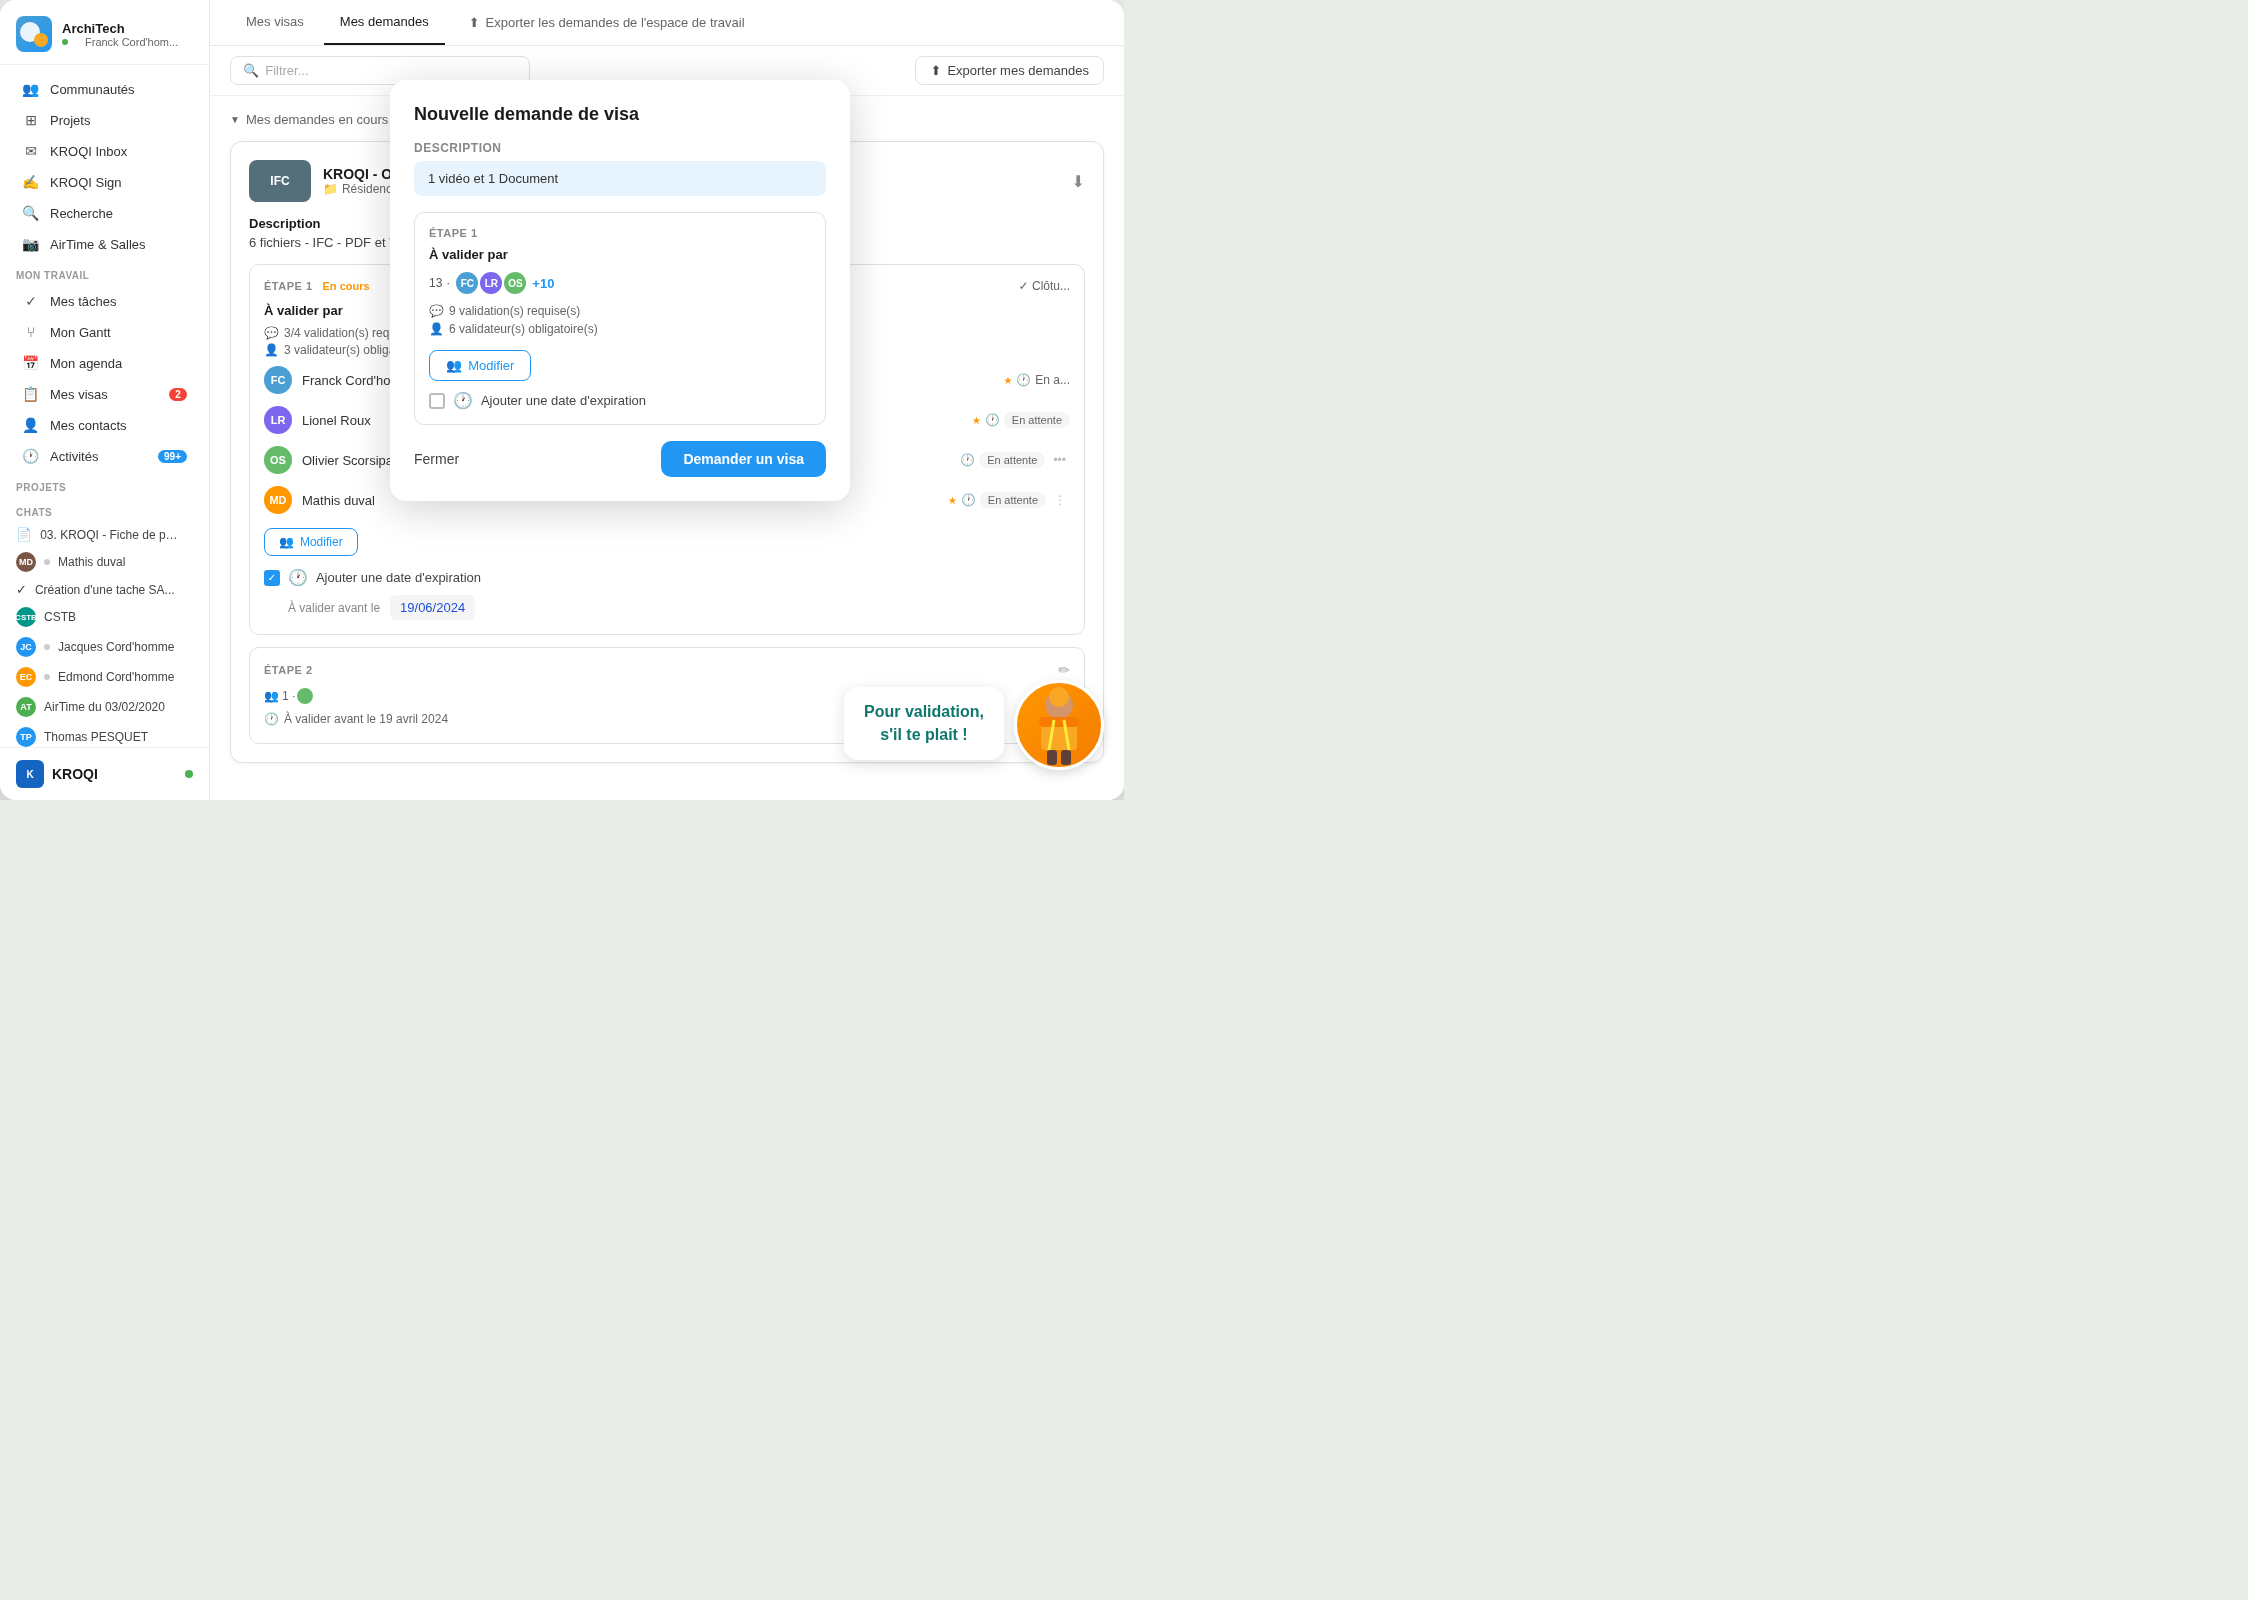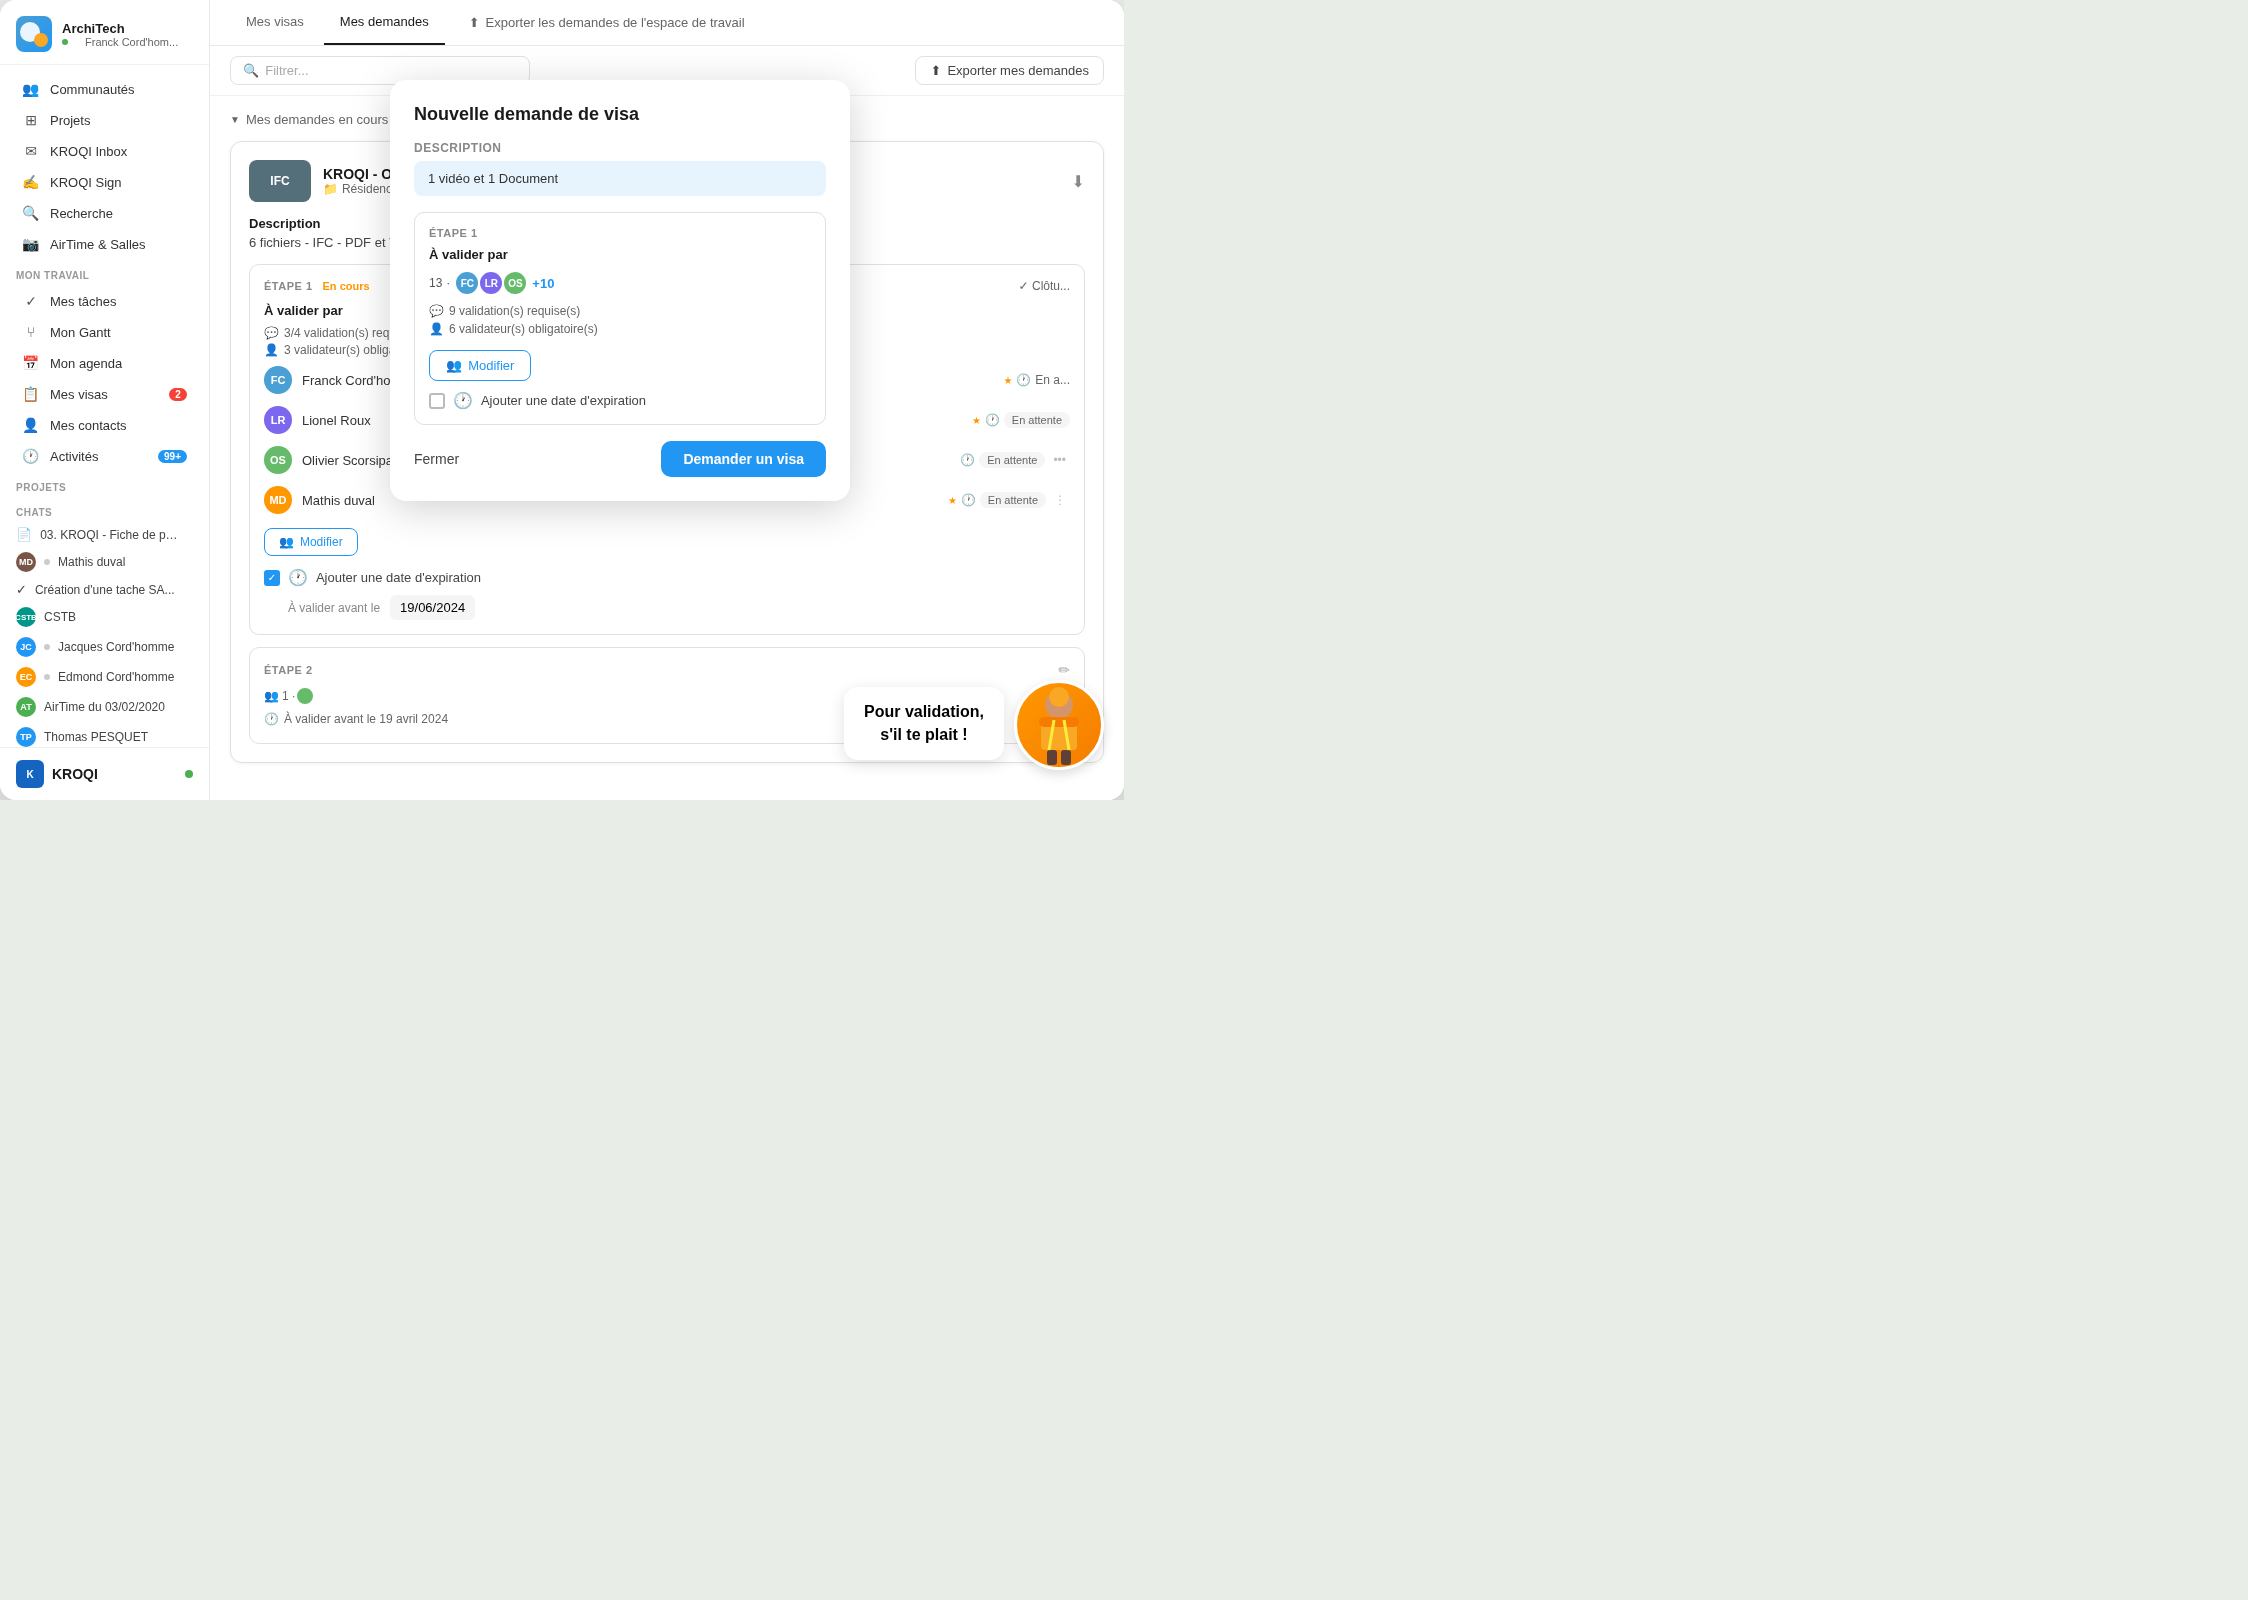--- a/index.html
+++ b/index.html
@@ -526,21 +526,21 @@
     }
 
     .expiry-date-box {
       display: flex;
       align-items: center;
       gap: 6px;
       padding: 5px 10px;
       background: #f5f5f5;
       border-radius: 6px;
       font-size: 13px;
-      color: #000000;
+      color: #1d4ed8;
     }
 
     .expiry-date-row {
       display: flex;
       align-items: center;
       gap: 10px;
       margin-top: 6px;
       padding-left: 24px;
     }
 
@@ -758,21 +758,21 @@
       border: 3px solid #fff;
       box-shadow: 0 4px 12px rgba(0,0,0,0.15);
     }
 
     .speech-bubble {
       background: #fff;
       border-radius: 14px;
       padding: 14px 18px;
       font-size: 16px;
       font-weight: 600;
-      color: #000000;
+      color: #0f766e;
       box-shadow: 0 4px 16px rgba(0,0,0,0.12);
       max-width: 160px;
       text-align: center;
       line-height: 1.4;
       margin-bottom: 10px;
     }
 
     .dots-icon {
       color: #bbb;
       cursor: pointer;

